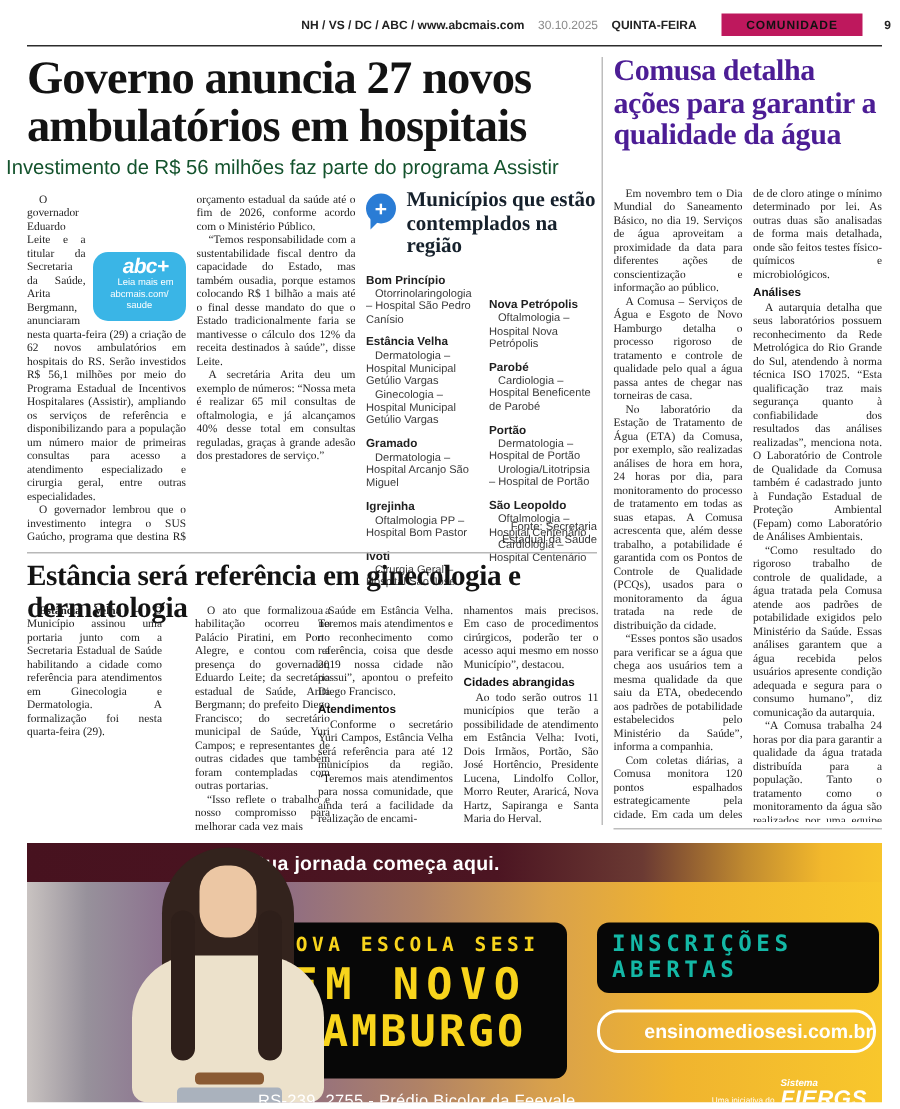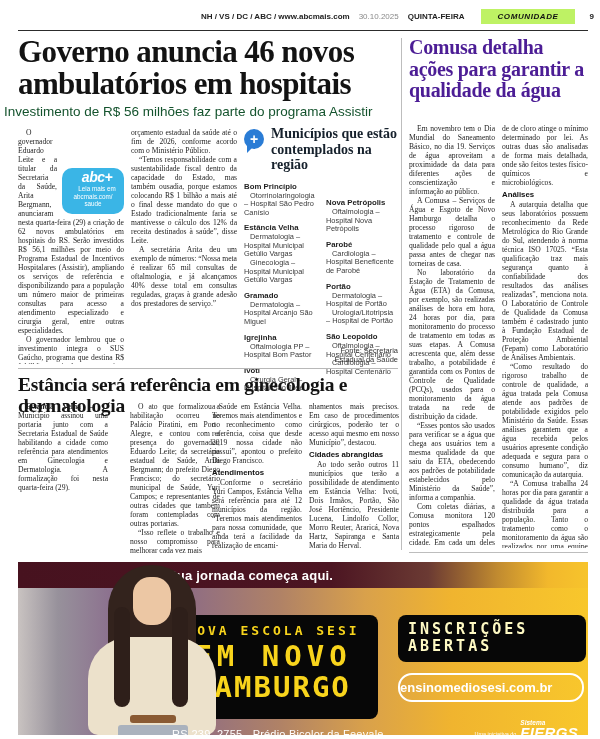--- a/index.html
+++ b/index.html
@@ -4,22 +4,22 @@
 <style>
   html,body{margin:0;padding:0;background:#fff;}
   #page{position:relative;width:600px;height:739px;background:#fff;overflow:hidden;
         font-family:"Liberation Serif",serif;color:#1c1c1c;}
   
   .hdr{position:absolute;top:9px;left:18px;width:576px;display:flex;justify-content:flex-end;
        align-items:center;gap:9px;font-family:"Liberation Sans",sans-serif;font-size:8px;}
   .hdr .meta{font-weight:bold;color:#222;}
   .hdr .date{color:#8a8a8a;}
   .hdr .weekday{font-weight:bold;color:#222;}
-  .hdr .section{background:#bef264;color:#111;font-weight:bold;letter-spacing:.6px;
-       padding:3px 16px;margin-left:8px;font-style:italic;}
+  .hdr .section{background:#be185d;color:#111;font-weight:bold;letter-spacing:.6px;
+       padding:3px 16px;margin-left:8px;}
   .hdr .pageno{font-weight:bold;color:#222;margin-left:6px;}
   .hdr-rule{position:absolute;top:30px;left:18px;width:570px;border-top:1.4px solid #2c2c2c;}
   
   .s1-headline{position:absolute;left:18px;top:36px;width:384px;font-weight:bold;
        font-size:31px;line-height:32px;letter-spacing:-.6px;color:#131313;}
   .s1-subhead{position:absolute;left:4px;top:104px;width:384px;
        font-family:"Liberation Sans",sans-serif;font-size:13.5px;color:#14532d;}
   .artcol{position:absolute;overflow:hidden;}
   .art-p{margin:0;font-size:7.6px;line-height:9px;text-align:justify;color:#1d1d1d;text-indent:8px;}
   .art-p.noindent{text-indent:0;}
@@ -89,23 +89,23 @@
        color:#f8d41c;letter-spacing:3px;}
   .led-2{font-family:"DejaVu Sans Mono",monospace;font-weight:bold;font-size:29px;line-height:31px;
        color:#f8d41c;letter-spacing:5px;margin-top:3px;}
   .led-3{font-family:"DejaVu Sans Mono",monospace;font-weight:bold;font-size:29px;line-height:31px;
        color:#f8d41c;letter-spacing:2px;}
   .ad-addr{position:absolute;left:154px;top:140px;z-index:6;font-family:"Liberation Sans",sans-serif;
        font-size:11px;color:#fff;letter-spacing:.2px;}
   .enroll{position:absolute;left:380px;top:27px;width:188px;height:47px;background:#070707;
        border-radius:8px;padding:6px 0 0 10px;box-sizing:border-box;z-index:4;}
   .enroll div{font-family:"DejaVu Sans Mono",monospace;font-weight:bold;font-size:15px;
-       line-height:17px;color:#fef9c3;letter-spacing:3px;}
+       line-height:17px;color:#14b8a6;letter-spacing:3px;}
   .site{position:absolute;left:380px;top:85px;width:186px;height:29px;border:2px solid #fff;
-       border-radius:14px;box-sizing:border-box;text-align:left;z-index:4;
+       border-radius:14px;box-sizing:border-box;text-align:right;z-index:4;
        font-family:"Liberation Sans",sans-serif;font-weight:bold;font-size:13px;line-height:25px;color:#fff;}
   .fiergs{position:absolute;right:10px;top:132px;display:flex;align-items:flex-end;gap:4px;
        color:#fff;z-index:6;font-family:"Liberation Sans",sans-serif;}
   .fiergs-init{font-size:5.5px;margin-bottom:3px;}
   .fiergs-stack{font-style:italic;font-weight:bold;text-align:left;}
   .fiergs-sm{font-size:6.5px;line-height:6px;}
   .fiergs-lg{font-size:15px;line-height:14px;letter-spacing:.3px;}
 </style>
 </head>
 <body>
@@ -114,21 +114,21 @@
 
   <div class="hdr">
     <span class="meta">NH / VS / DC / ABC / www.abcmais.com</span>
     <span class="date">30.10.2025</span>
     <span class="weekday">QUINTA-FEIRA</span>
     <span class="section">COMUNIDADE</span>
     <span class="pageno">9</span>
   </div>
   <div class="hdr-rule"></div>
 
-  <div class="s1-headline">Governo anuncia 46 novos ambulatórios em hospitais</div>
+  <div class="s1-headline">Governo anuncia 27 novos ambulatórios em hospitais</div>
   <div class="s1-subhead">Investimento de R$ 56 milhões faz parte do programa Assistir</div>
   <div class="artcol s1c1">
       <p class="art-p"><span class="abc-badge">
           <span class="abc-logo">abc+</span>
           <span class="abc-text">Leia mais em abcmais.com/ saude</span>
         </span>O governador Eduardo Leite e a titular da Secretaria da Saúde, Arita Bergmann, anunciaram nesta quarta-feira (29) a criação de 62 novos ambulatórios em hospitais do RS. Serão investidos R$ 56,1 milhões por meio do Programa Estadual de Incentivos Hospitalares (Assistir), ampliando os serviços de referência e disponibilizando para a população um número maior de primeiras consultas para acesso a atendimento especializado e cirurgia geral, entre outras especialidades.</p>
       <p class="art-p">O governador lembrou que o investimento integra o SUS Gaúcho, programa que destina R$ 1 bilhão a mais do que o previsto no</p>
     </div>
   <div class="artcol s1c2">
       <p class="art-p noindent">orçamento estadual da saúde até o fim de 2026, conforme acordo com o Ministério Público.</p>

